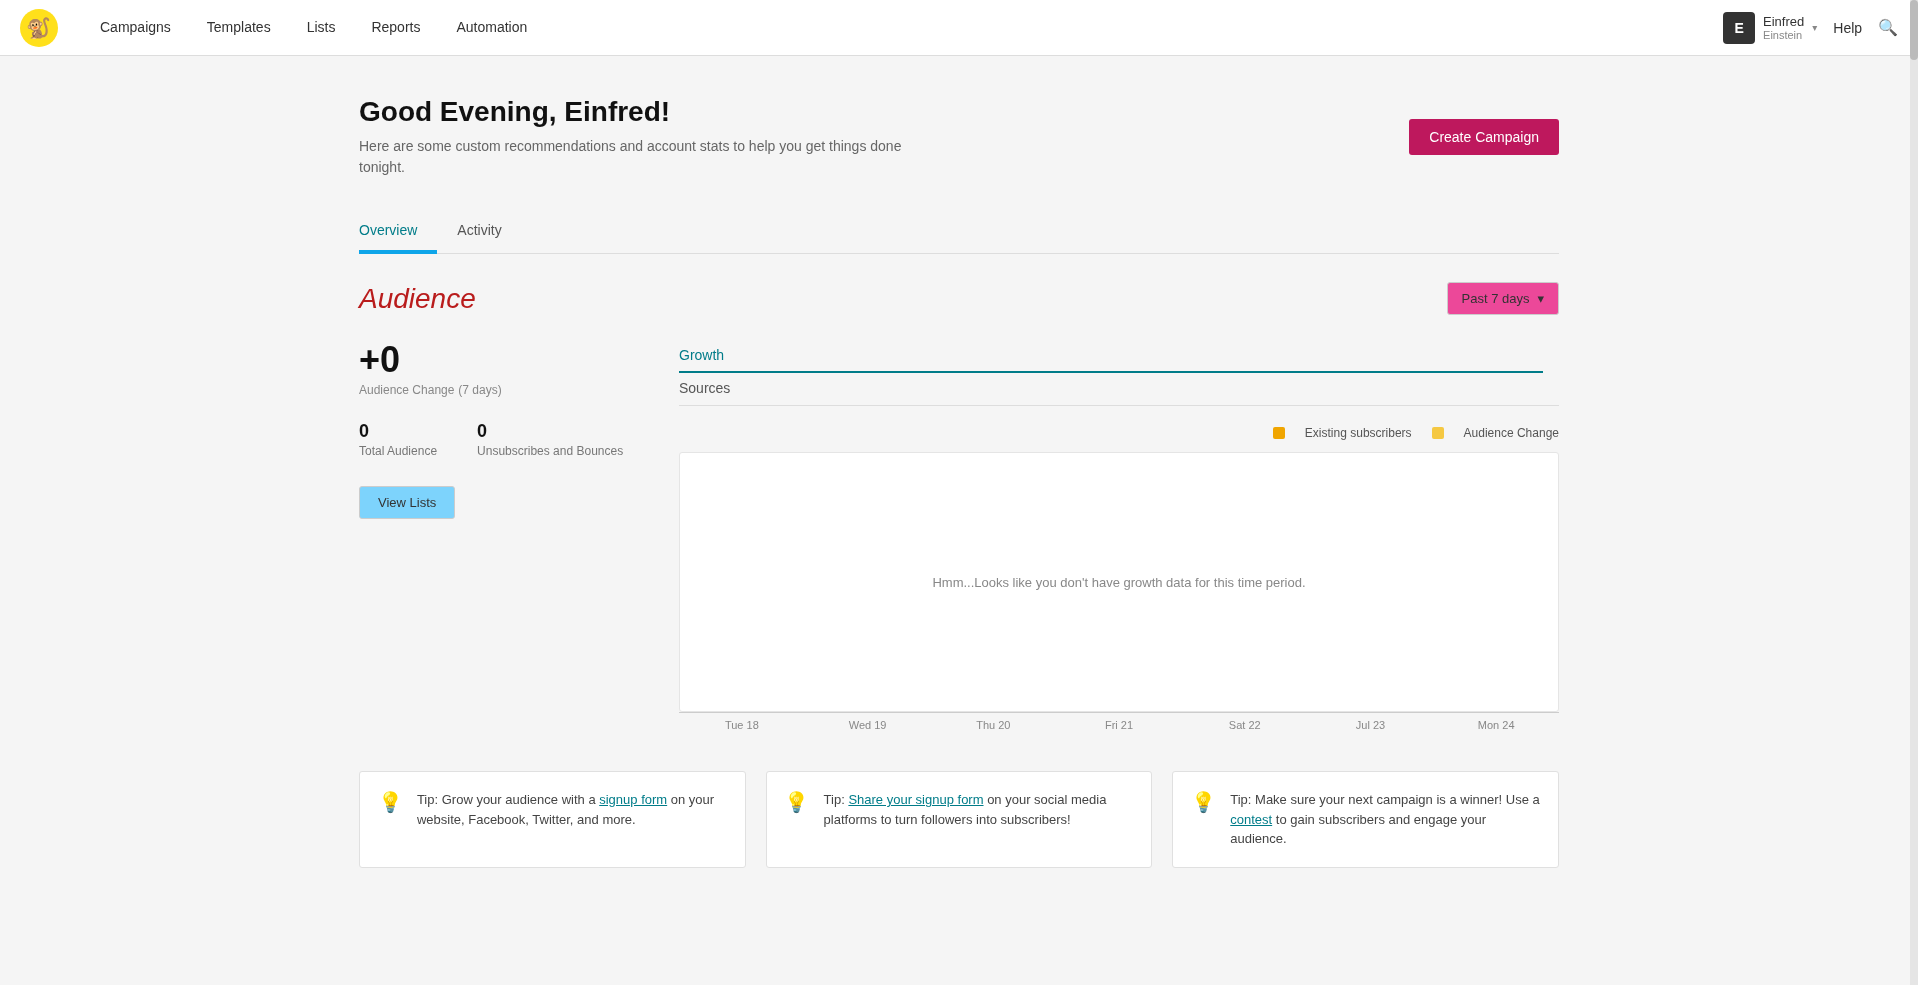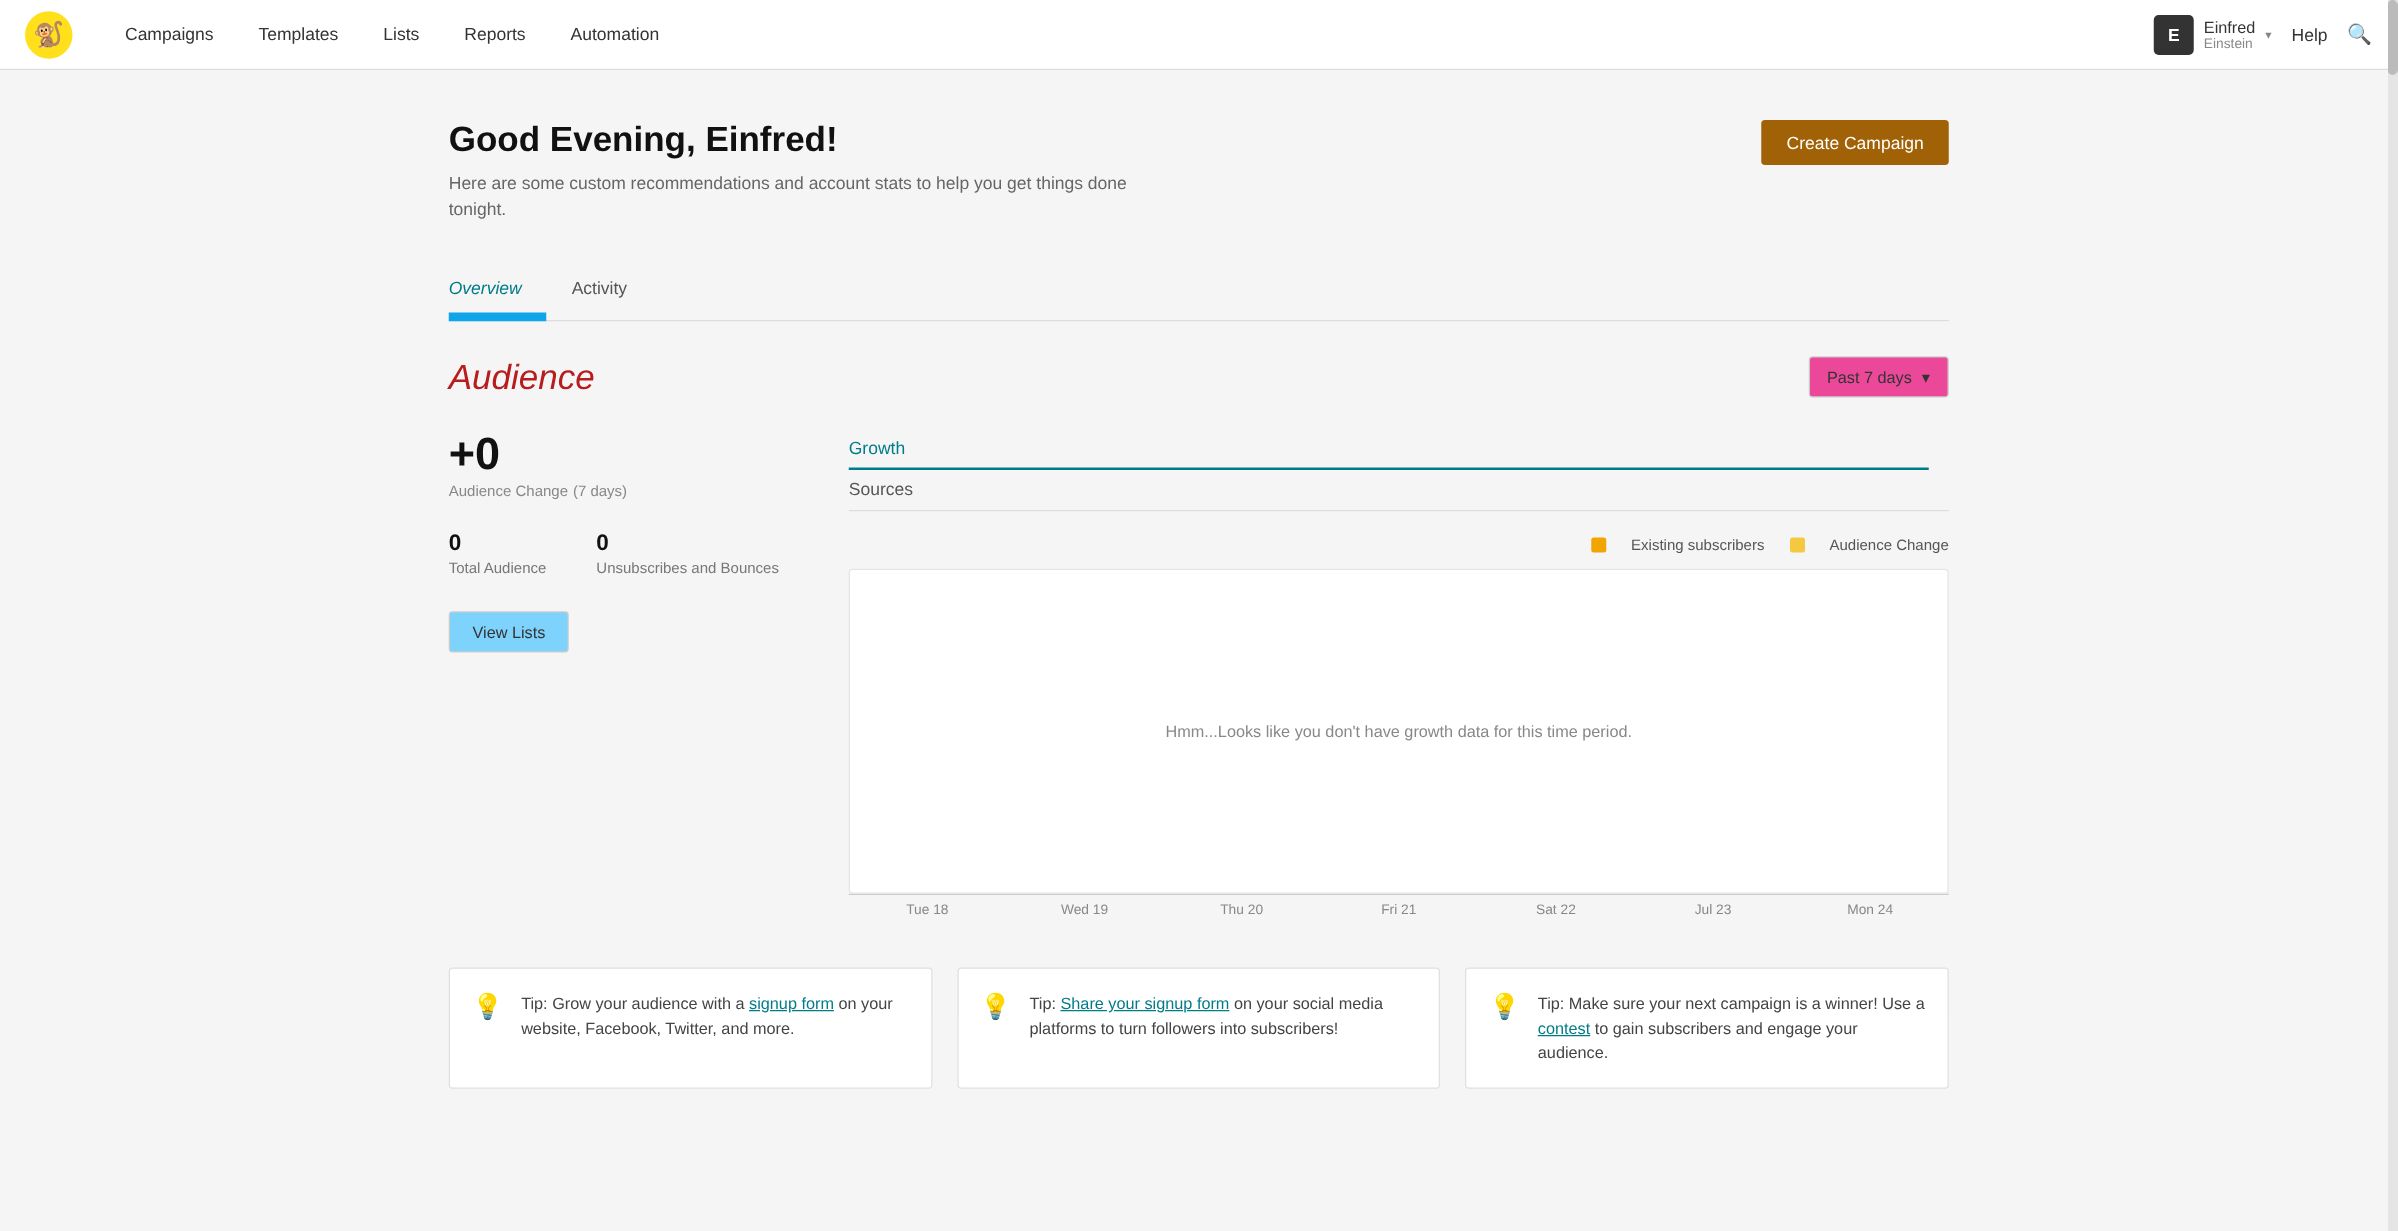--- a/index.html
+++ b/index.html
@@ -57,36 +57,36 @@
     .main-content {
       max-width: 1260px;
       margin: 0 auto;
       padding: 40px 30px;
     }
 
     
     .page-header {
       display: flex;
       justify-content: space-between;
-      align-items: flex-start;
+      align-items: center;
       margin-bottom: 32px;
     }
     .greeting-title {
       font-size: 28px;
       font-weight: 600;
       color: #111;
     }
     .greeting-subtitle {
       font-size: 14px;
       color: #666;
       margin-top: 8px;
       line-height: 1.5;
     }
     .create-campaign-btn {
-      background: #a16207;
+      background: #be185d;
       color: #fff;
       border: none;
       padding: 10px 20px;
       font-size: 14px;
       font-weight: 500;
       cursor: pointer;
       border-radius: 3px;
       white-space: nowrap;
       margin-left: 15px;
     }
@@ -101,23 +101,22 @@
       padding: 12px 20px 12px 0;
       margin-right: 20px;
       font-size: 14px;
       cursor: pointer;
       color: #555;
       border-bottom: 3px solid transparent;
       margin-bottom: -1px;
     }
     .tab.active {
       color: #007c89;
-      border-bottom: 7px solid #0ea5e9;
+      border-bottom: 4px solid #0ea5e9;
       font-weight: 500;
-      font-style: italic;
     }
 
     
     .section-header {
       display: flex;
       justify-content: space-between;
       align-items: center;
       margin-bottom: 24px;
     }
     .section-title {

